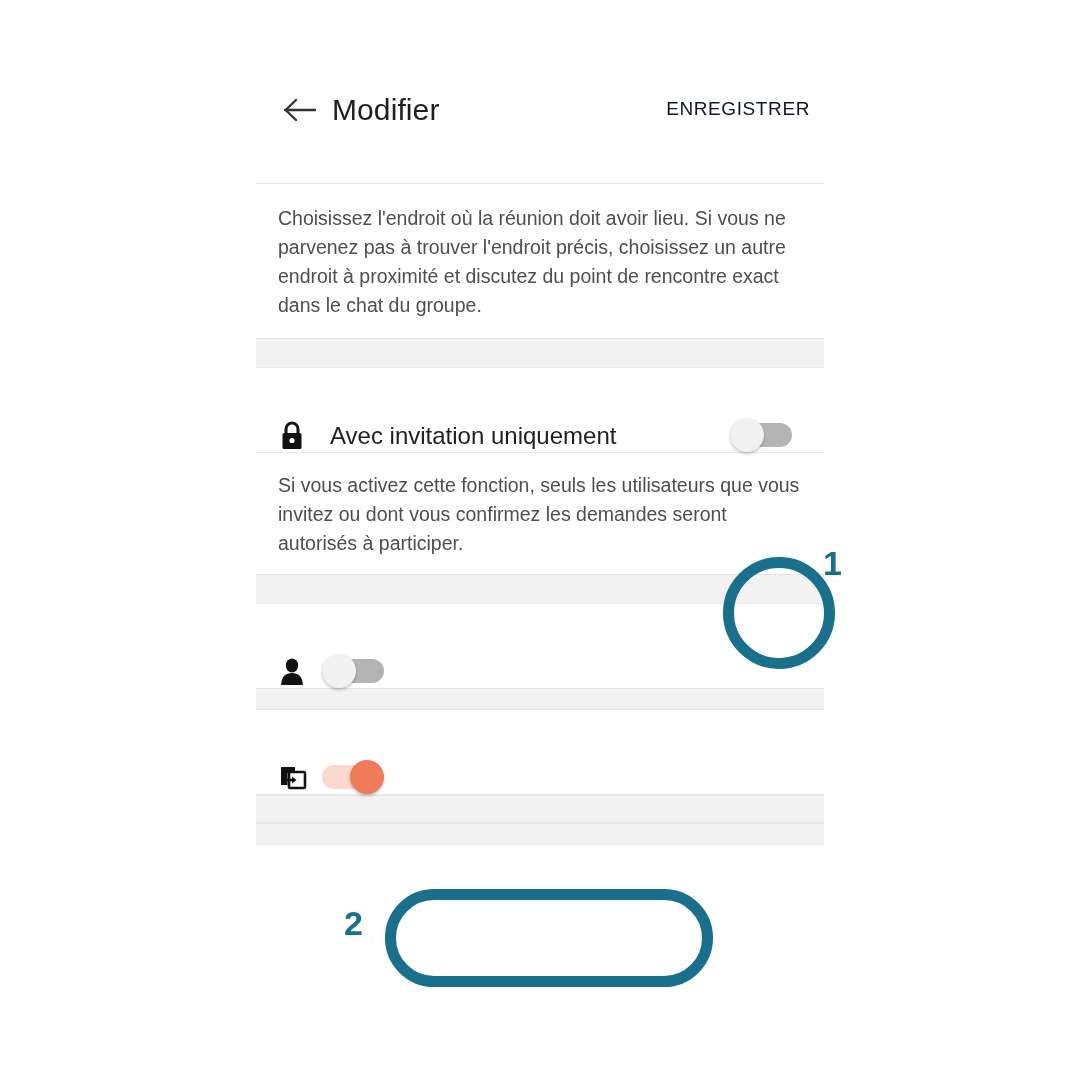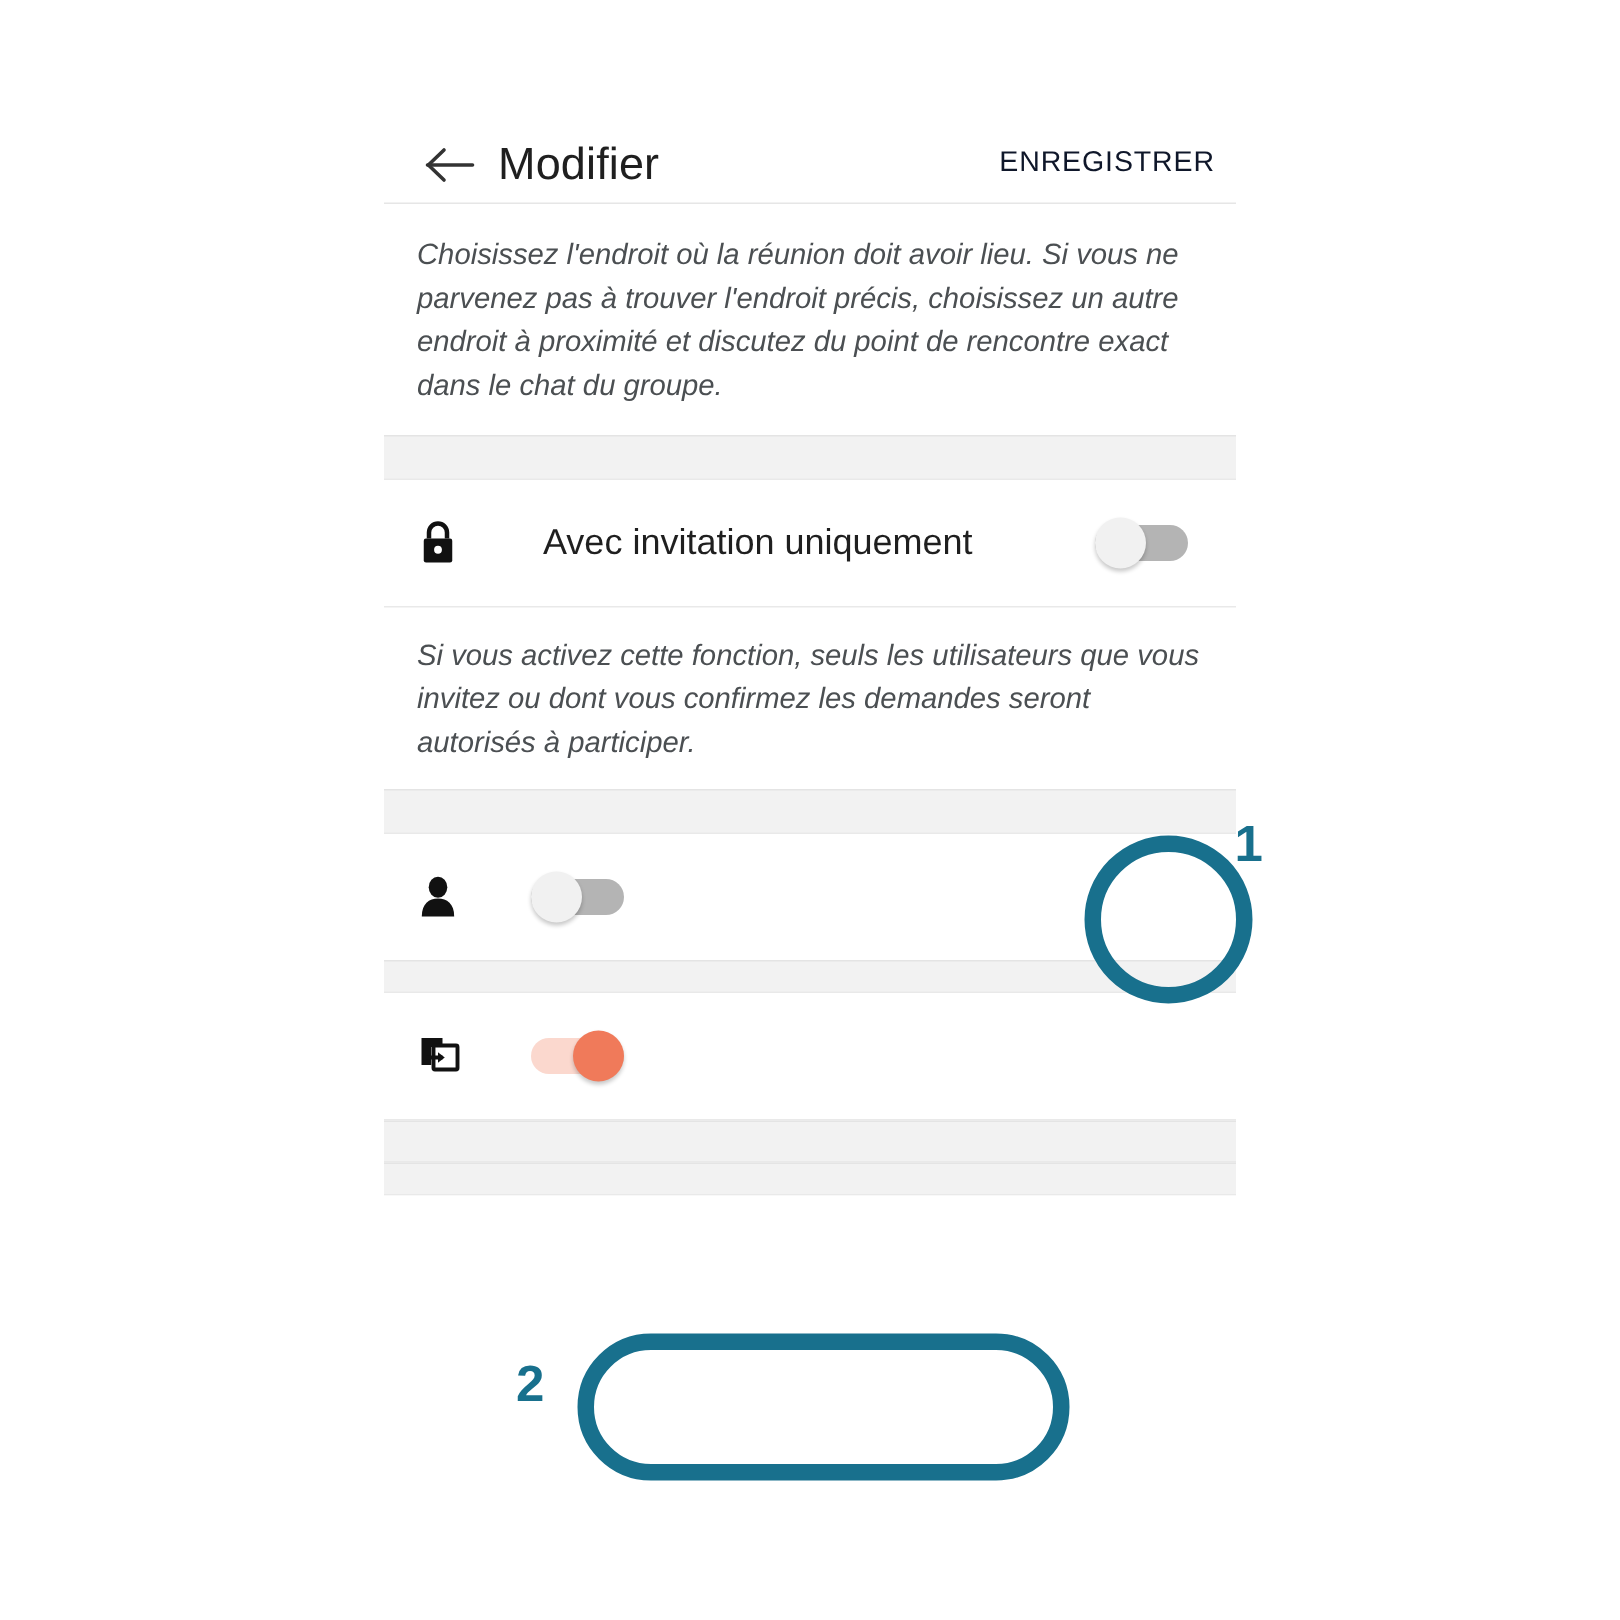--- a/index.html
+++ b/index.html
@@ -21,21 +21,21 @@
     position: absolute;
     left: 256px;
     top: 0;
     width: 568px;
     height: 1080px;
     background: #ffffff;
   }
 
   
   .appbar {
-    height: 136px;
+    height: 184px;
     position: relative;
     background: #ffffff;
     border-bottom: 1px solid #e6e6e6;
     box-sizing: border-box;
   }
   .back-btn {
     position: absolute;
     left: 22px;
     top: 88px;
     width: 44px;
@@ -64,21 +64,20 @@
     color: #0f172a;
     cursor: pointer;
     line-height: 26px;
   }
 
   
   .hint {
     padding: 20px 22px 18px 22px;
     font-size: 19.5px;
     line-height: 29px;
-    font-style: italic;
     color: #4b4f52;
     box-sizing: border-box;
   }
   .hint.tight { padding-top: 18px; padding-bottom: 16px; }
 
   .band {
     background: #f2f2f2;
     border-top: 1px solid #e4e4e4;
     border-bottom: 1px solid #e9e9e9;
     box-sizing: border-box;
@@ -89,27 +88,26 @@
 
   .rule {
     height: 1px;
     background: #e9e9e9;
   }
 
   
   .row {
     height: 84px;
     display: flex;
-    align-items: center;
+    align-items: flex-end;
     padding: 0 18px 0 22px;
     position: relative;
     box-sizing: border-box;
     background: #ffffff;
     cursor: pointer;
-    gap: 32px;
   }
   .row-icon {
     width: 44px;
     min-width: 44px;
     display: flex;
     align-items: center;
     justify-content: flex-start;
   }
   .row-icon svg { display: block; }
   .row-label {

